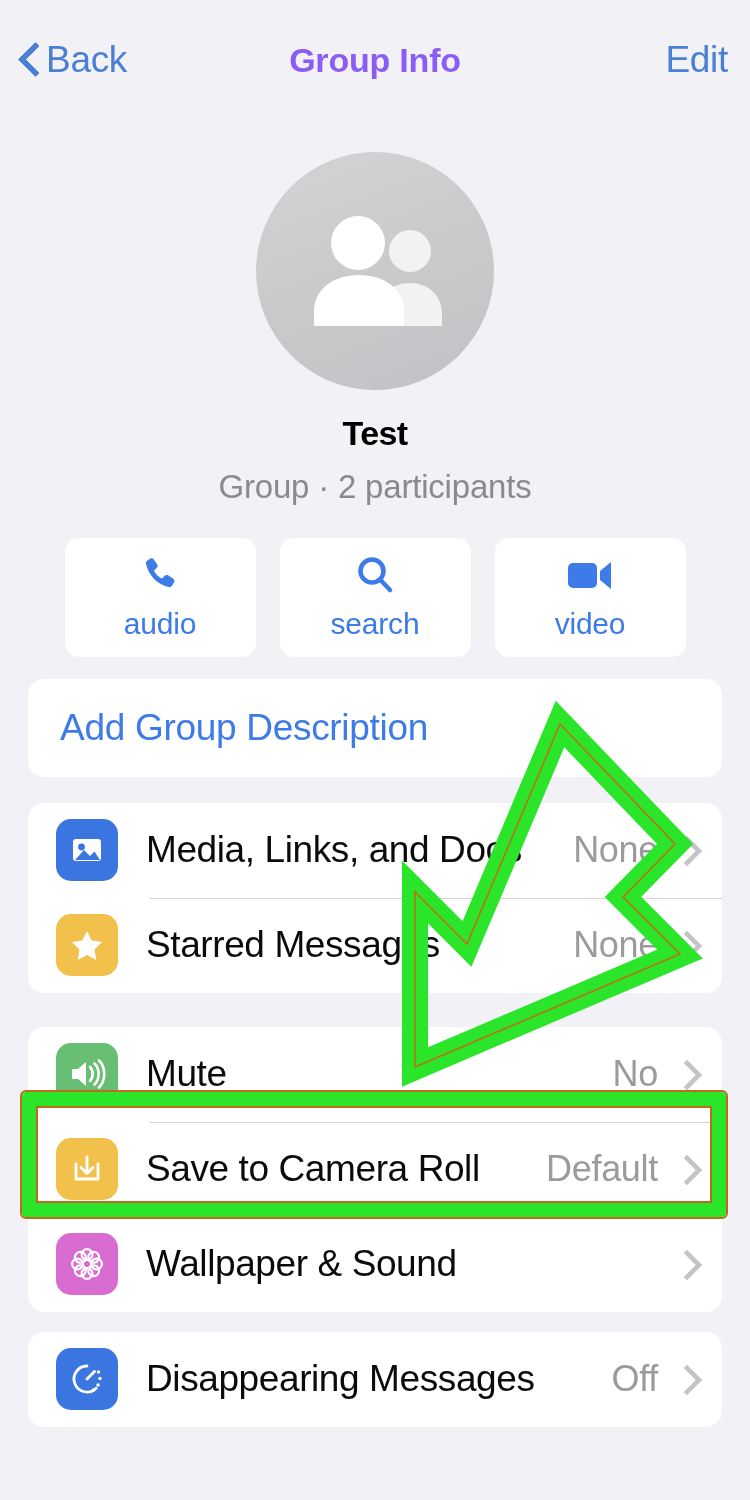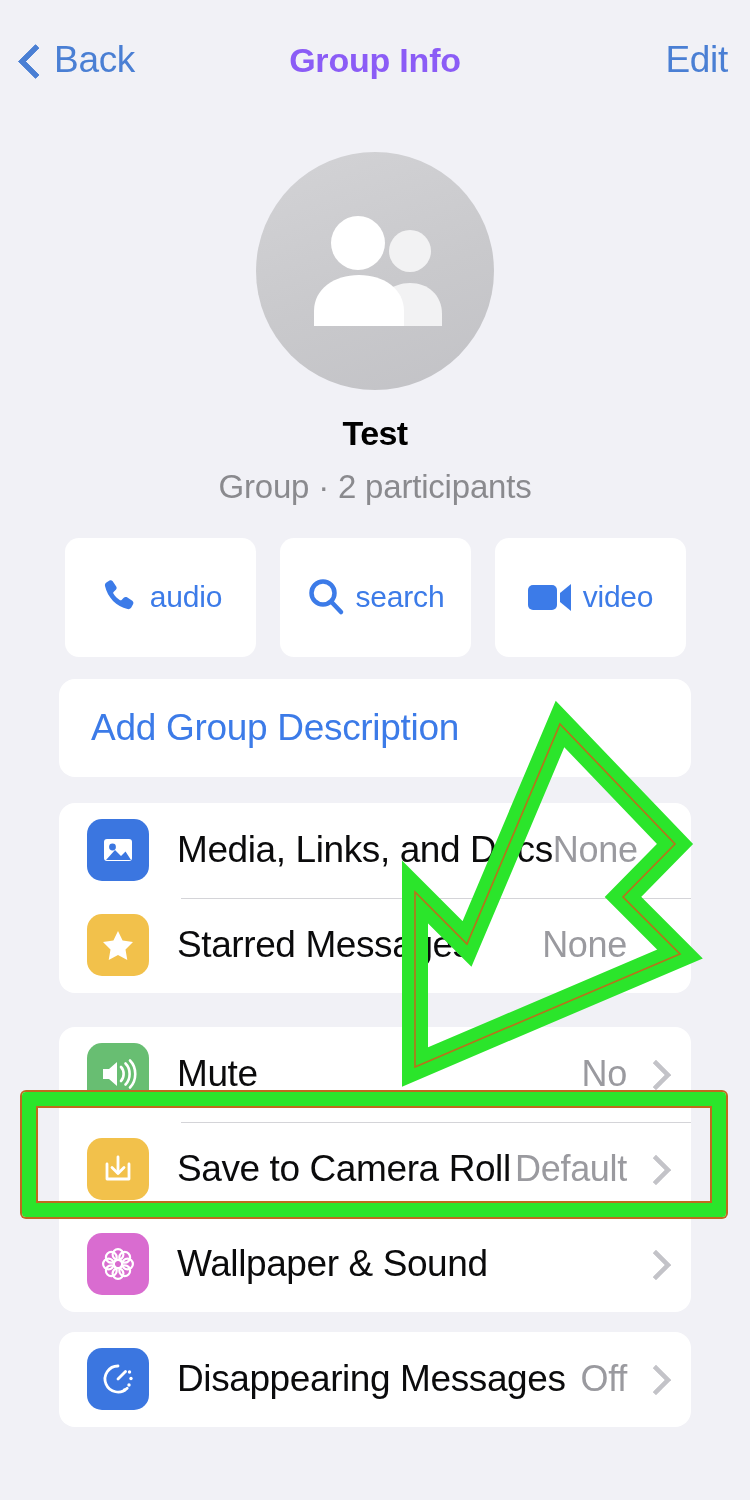--- a/index.html
+++ b/index.html
@@ -22,22 +22,22 @@
     position: relative;
     height: 120px;
     display: flex;
     align-items: center;
     justify-content: center;
   }
   .nav-back {
     position: absolute;
     left: 18px; top: 50%;
     transform: translateY(-50%);
-    display: flex; align-items: center;
-    gap: 14px;
+    display: flex; align-items: flex-start;
+    gap: 6px;
     color: #4A7FD4;
   }
   .chev-left {
     width: 22px; height: 38px;
     position: relative;
     flex: none;
   }
   .chev-left::before {
     content: "";
     position: absolute;
@@ -103,37 +103,37 @@
     display: flex;
     justify-content: center;
     gap: 24px;
     margin-top: 32px;
   }
   .action-card {
     width: 191px; height: 119px;
     background: #FFFFFF;
     border-radius: 14px;
     display: flex;
-    flex-direction: row;
+    flex-direction: column;
     align-items: center;
     justify-content: center;
     gap: 10px;
   }
   .action-icon { height: 44px; display: flex; align-items: center; justify-content: center; }
   .action-icon svg { display: block; }
   .action-label {
     font-size: 30px;
     color: #3C7BE8;
     letter-spacing: -0.2px;
   }
 
   
   .card {
     margin: 0 auto;
-    width: 632px;
+    width: 694px;
     background: #FFFFFF;
     border-radius: 16px;
     overflow: hidden;
   }
   .card.desc { margin-top: 22px; }
   .card.g1 { margin-top: 26px; }
   .card.g3 { margin-top: 20px; }
 
   .desc-row {
     height: 98px;

